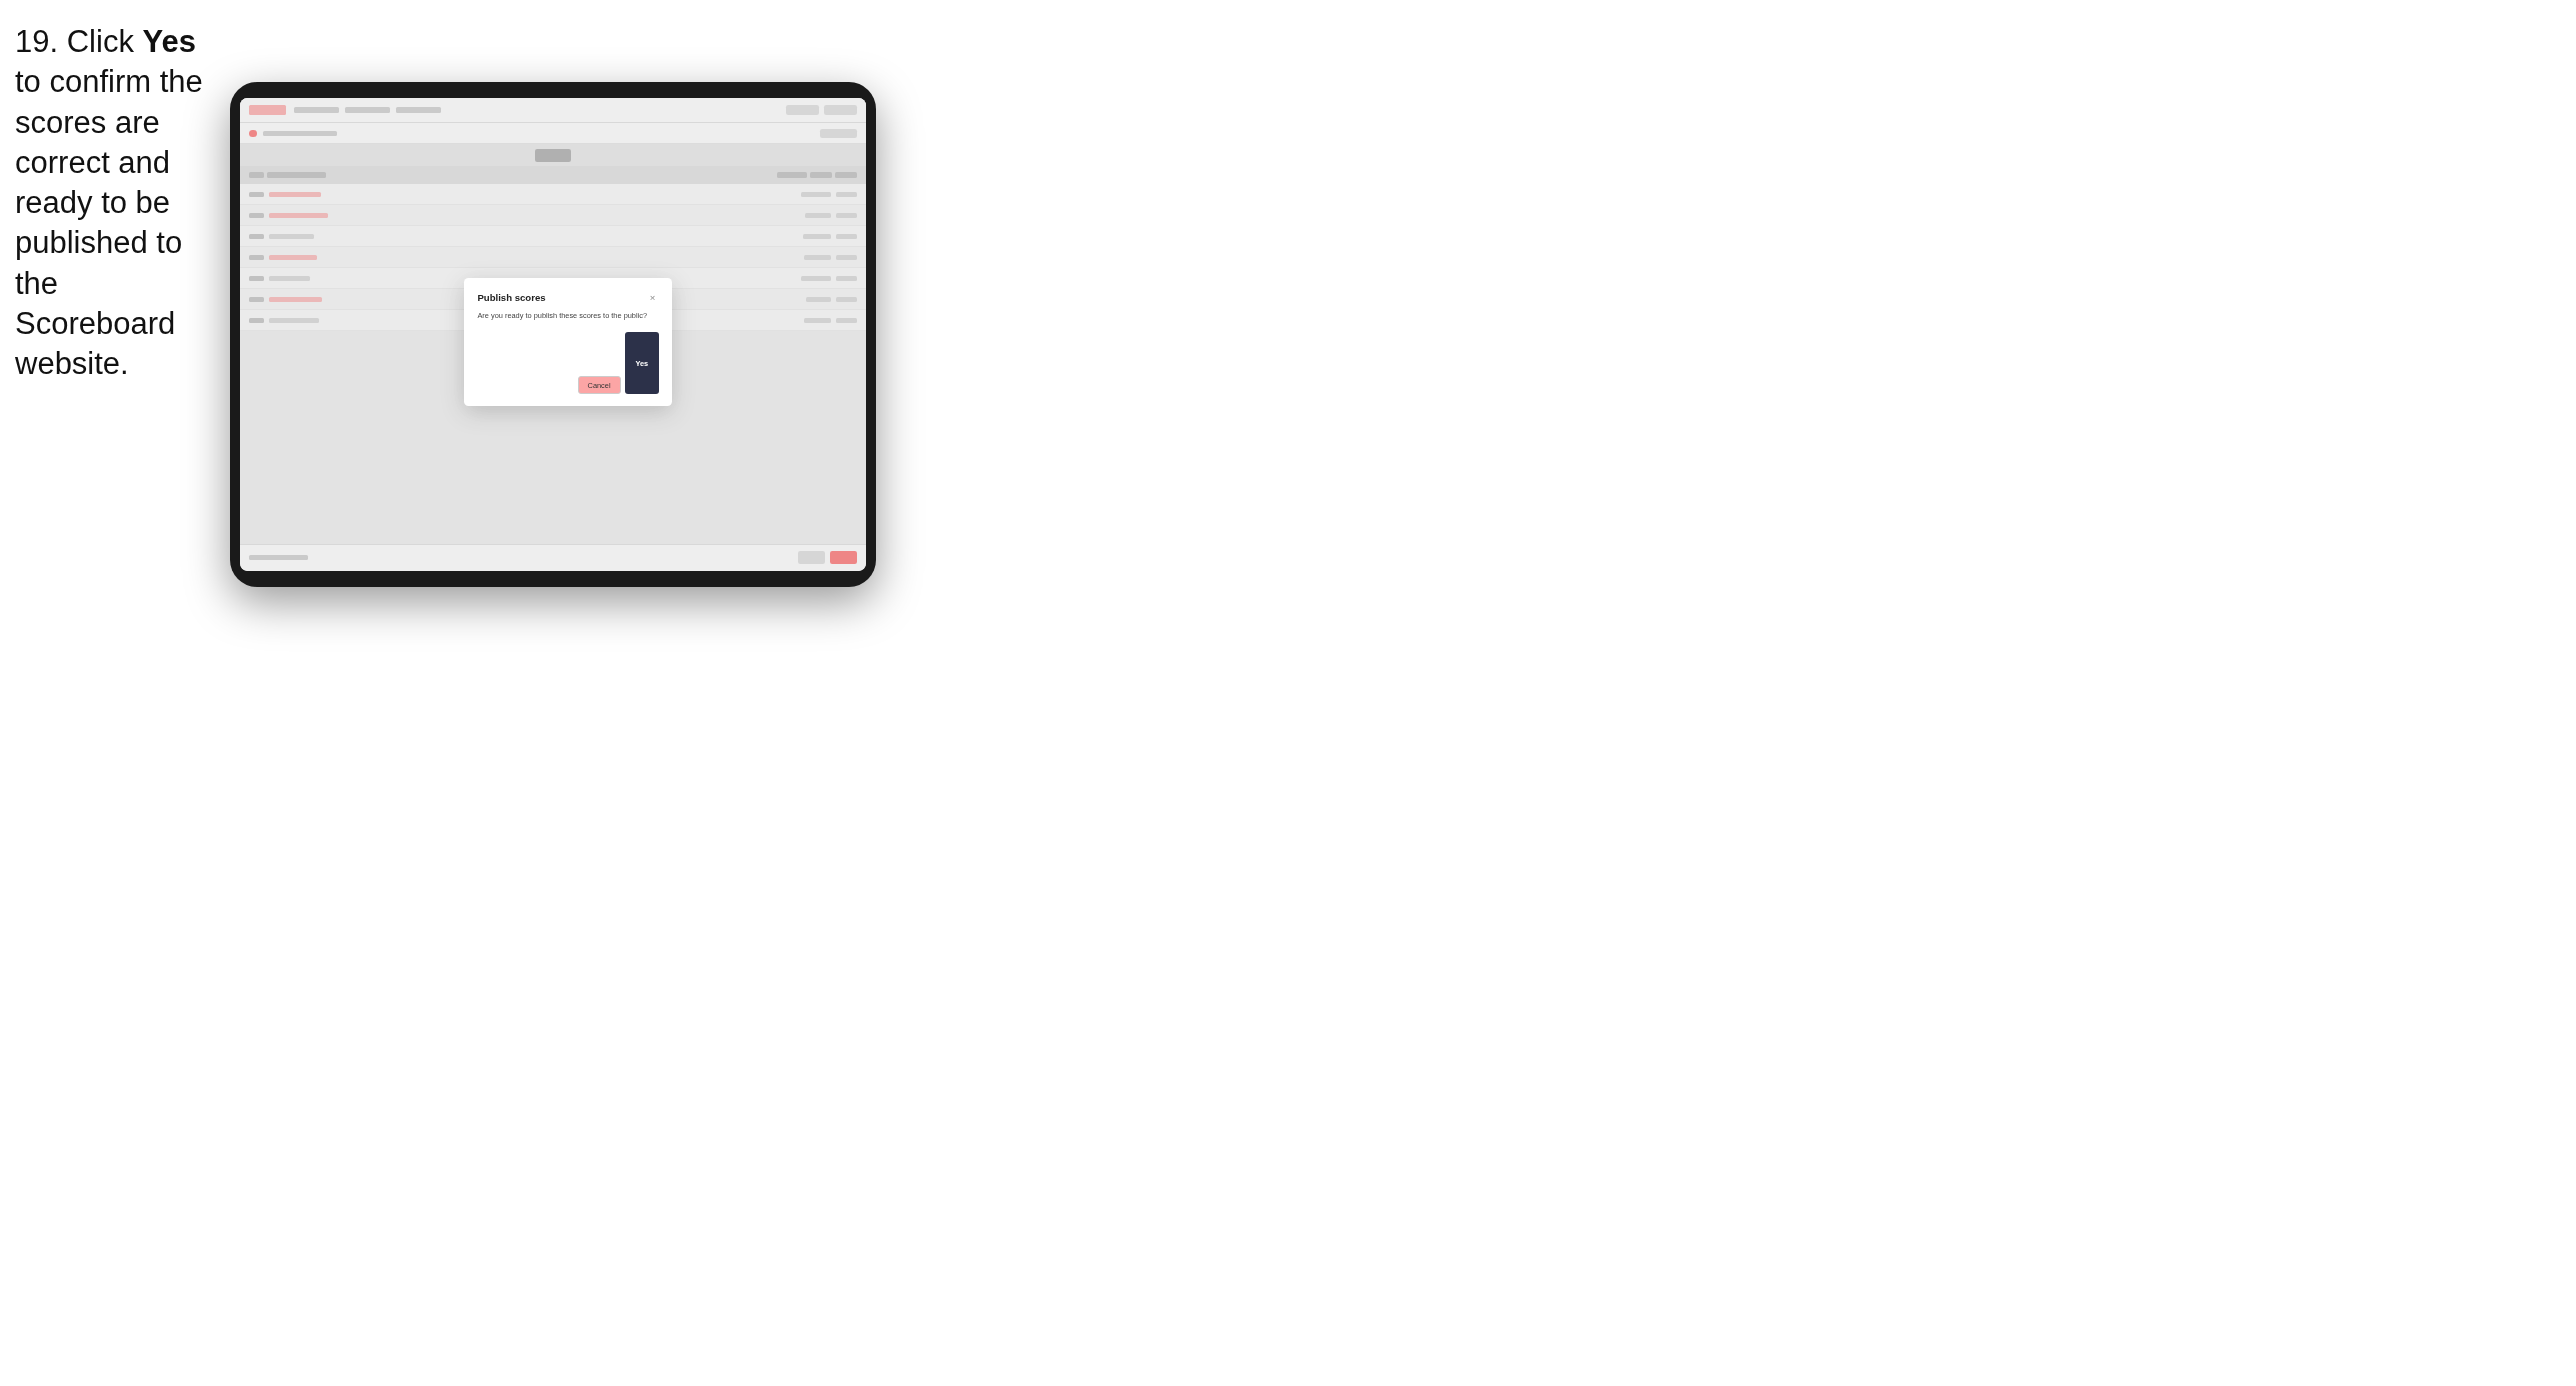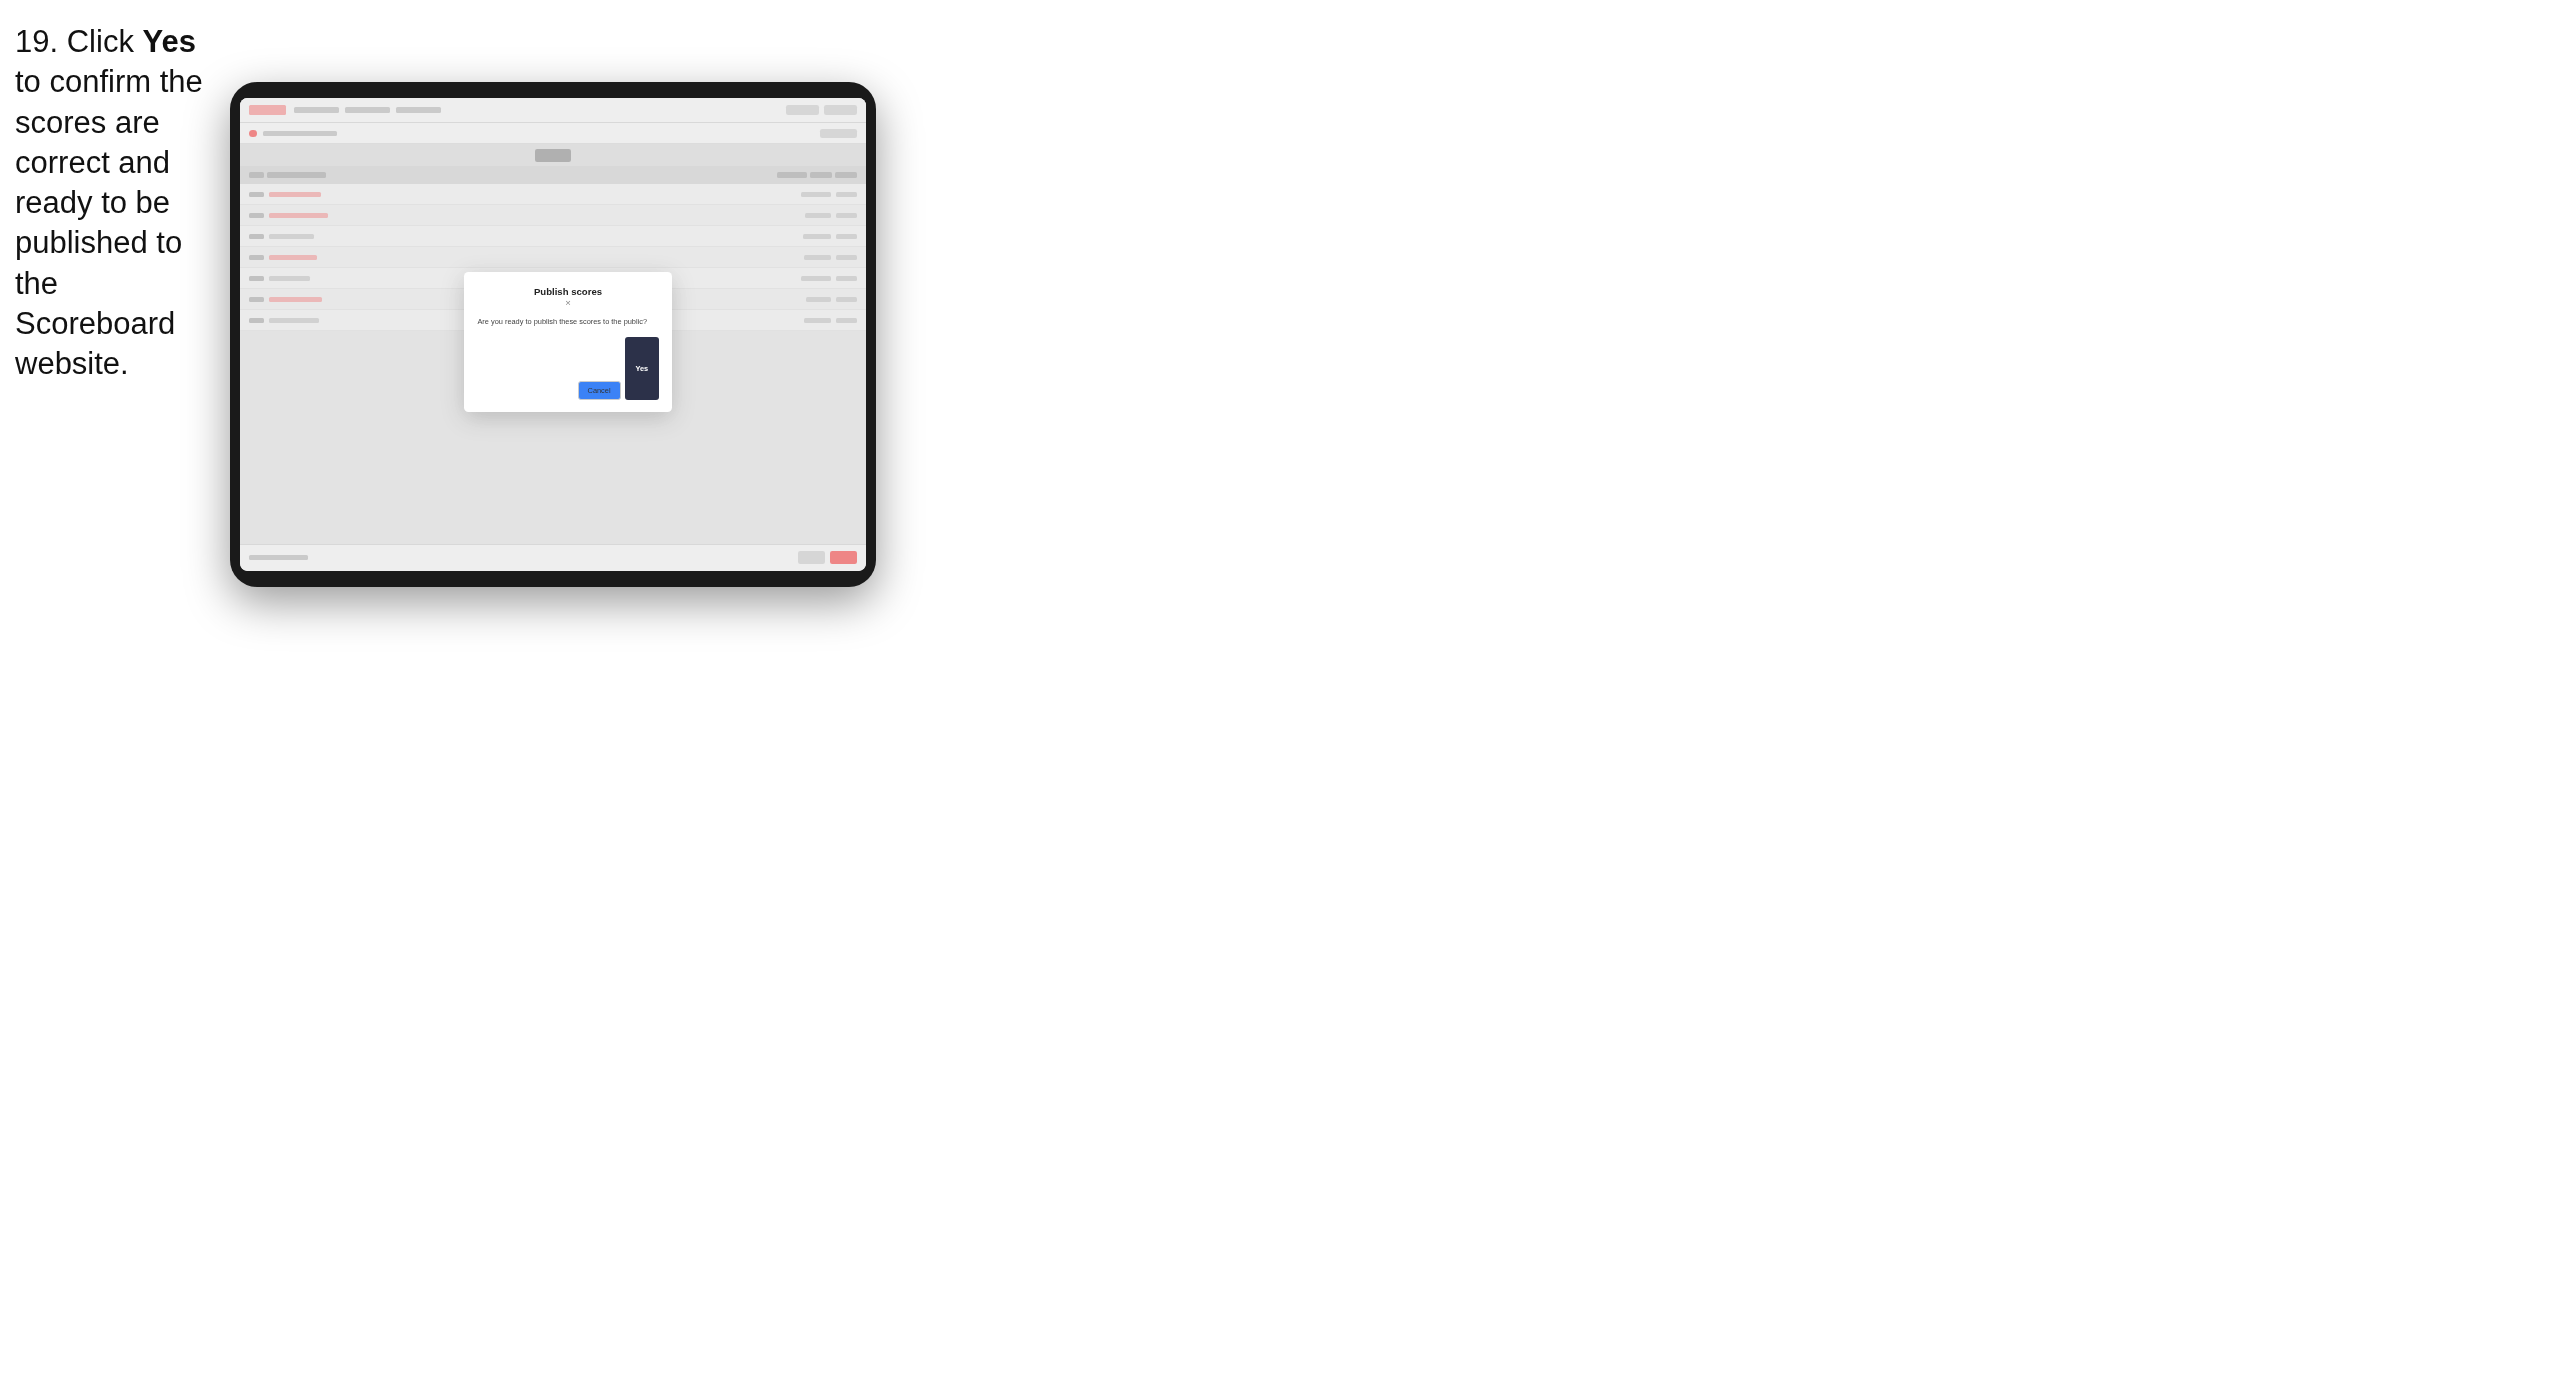--- a/index.html
+++ b/index.html
@@ -247,21 +247,20 @@
       width: 208px;
       padding: 13.4px 13.4px 12px;
       position: relative;
     }
 
     .modal-header {
       display: flex;
       align-items: center;
       justify-content: space-between;
       margin-bottom: 7.4px;
-      flex-direction: column;
     }
 
     .modal-title {
       font-size: 9.6px;
       font-weight: 600;
       color: #222;
     }
 
     .modal-close {
       width: 12px;
@@ -285,21 +284,21 @@
     .modal-footer {
       display: flex;
       justify-content: flex-end;
       gap: 4.5px;
     }
 
     .btn-cancel {
       padding: 3.7px 9px;
       font-size: 7.4px;
       border: 0.7px solid #ccc;
-      background: #3b82f6;
+      background: #fca5a5;
       border-radius: 3px;
       cursor: pointer;
       color: #333;
       margin-top: 44px;
     }
 
     .btn-yes {
       padding: 3.7px 10.4px;
       font-size: 7.4px;
       border: none;

